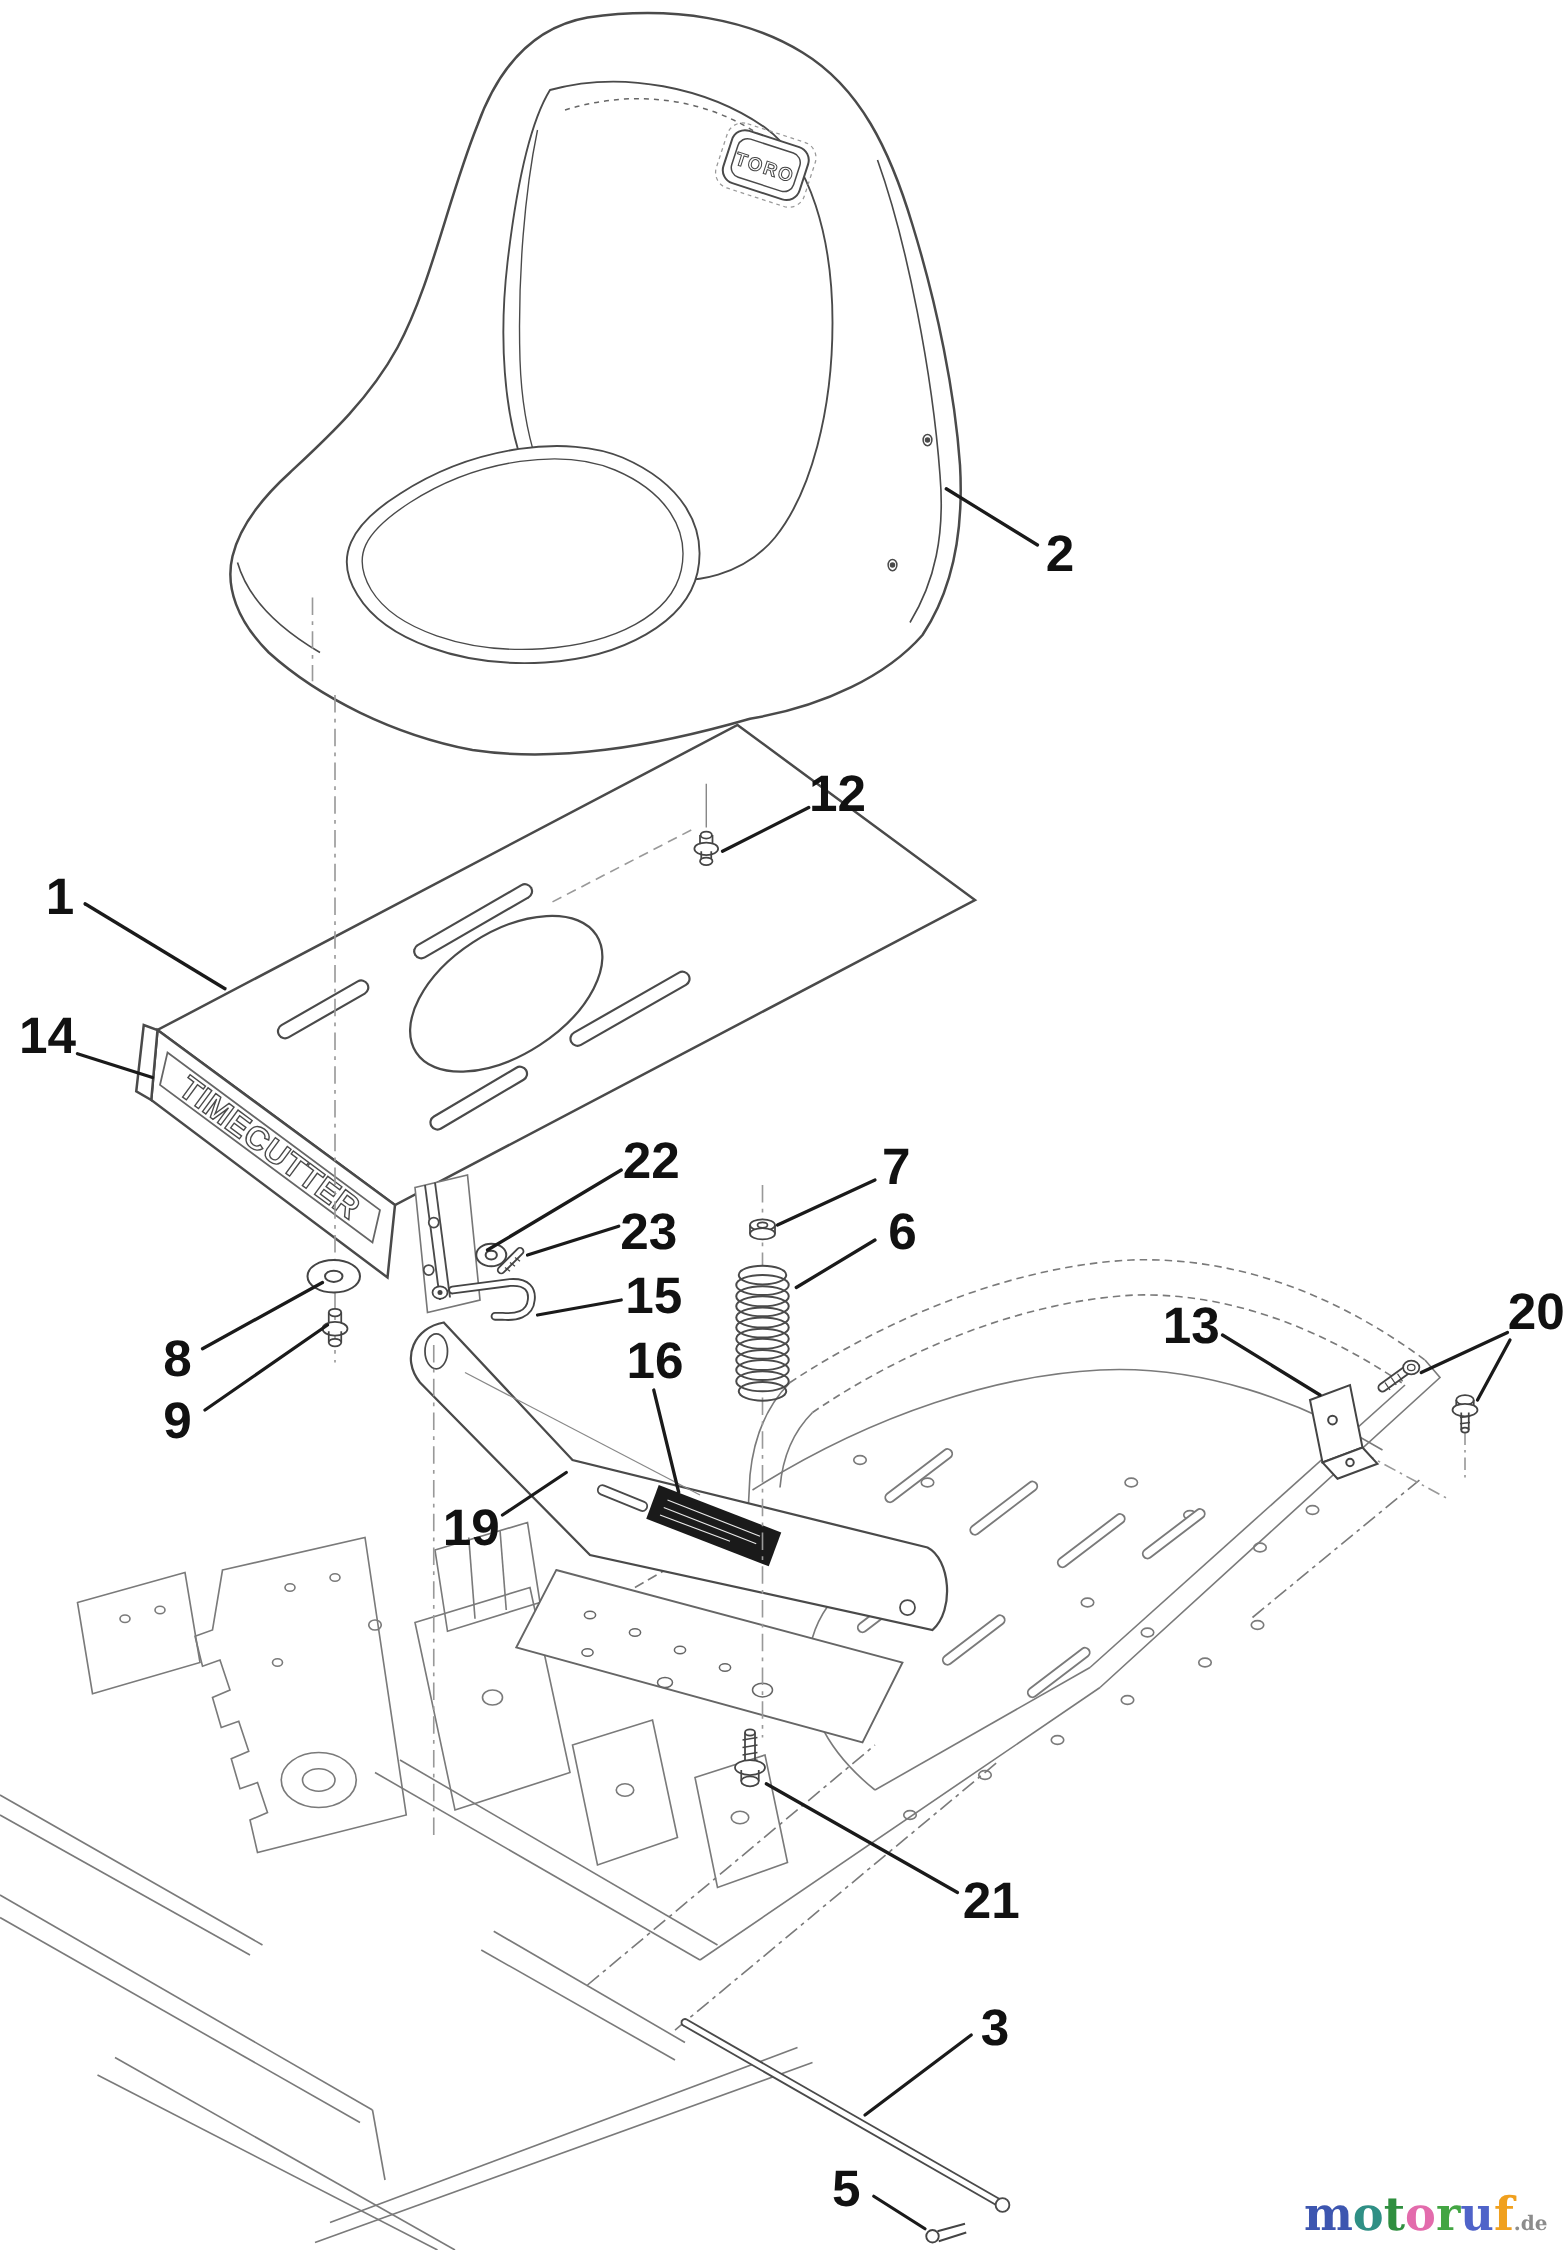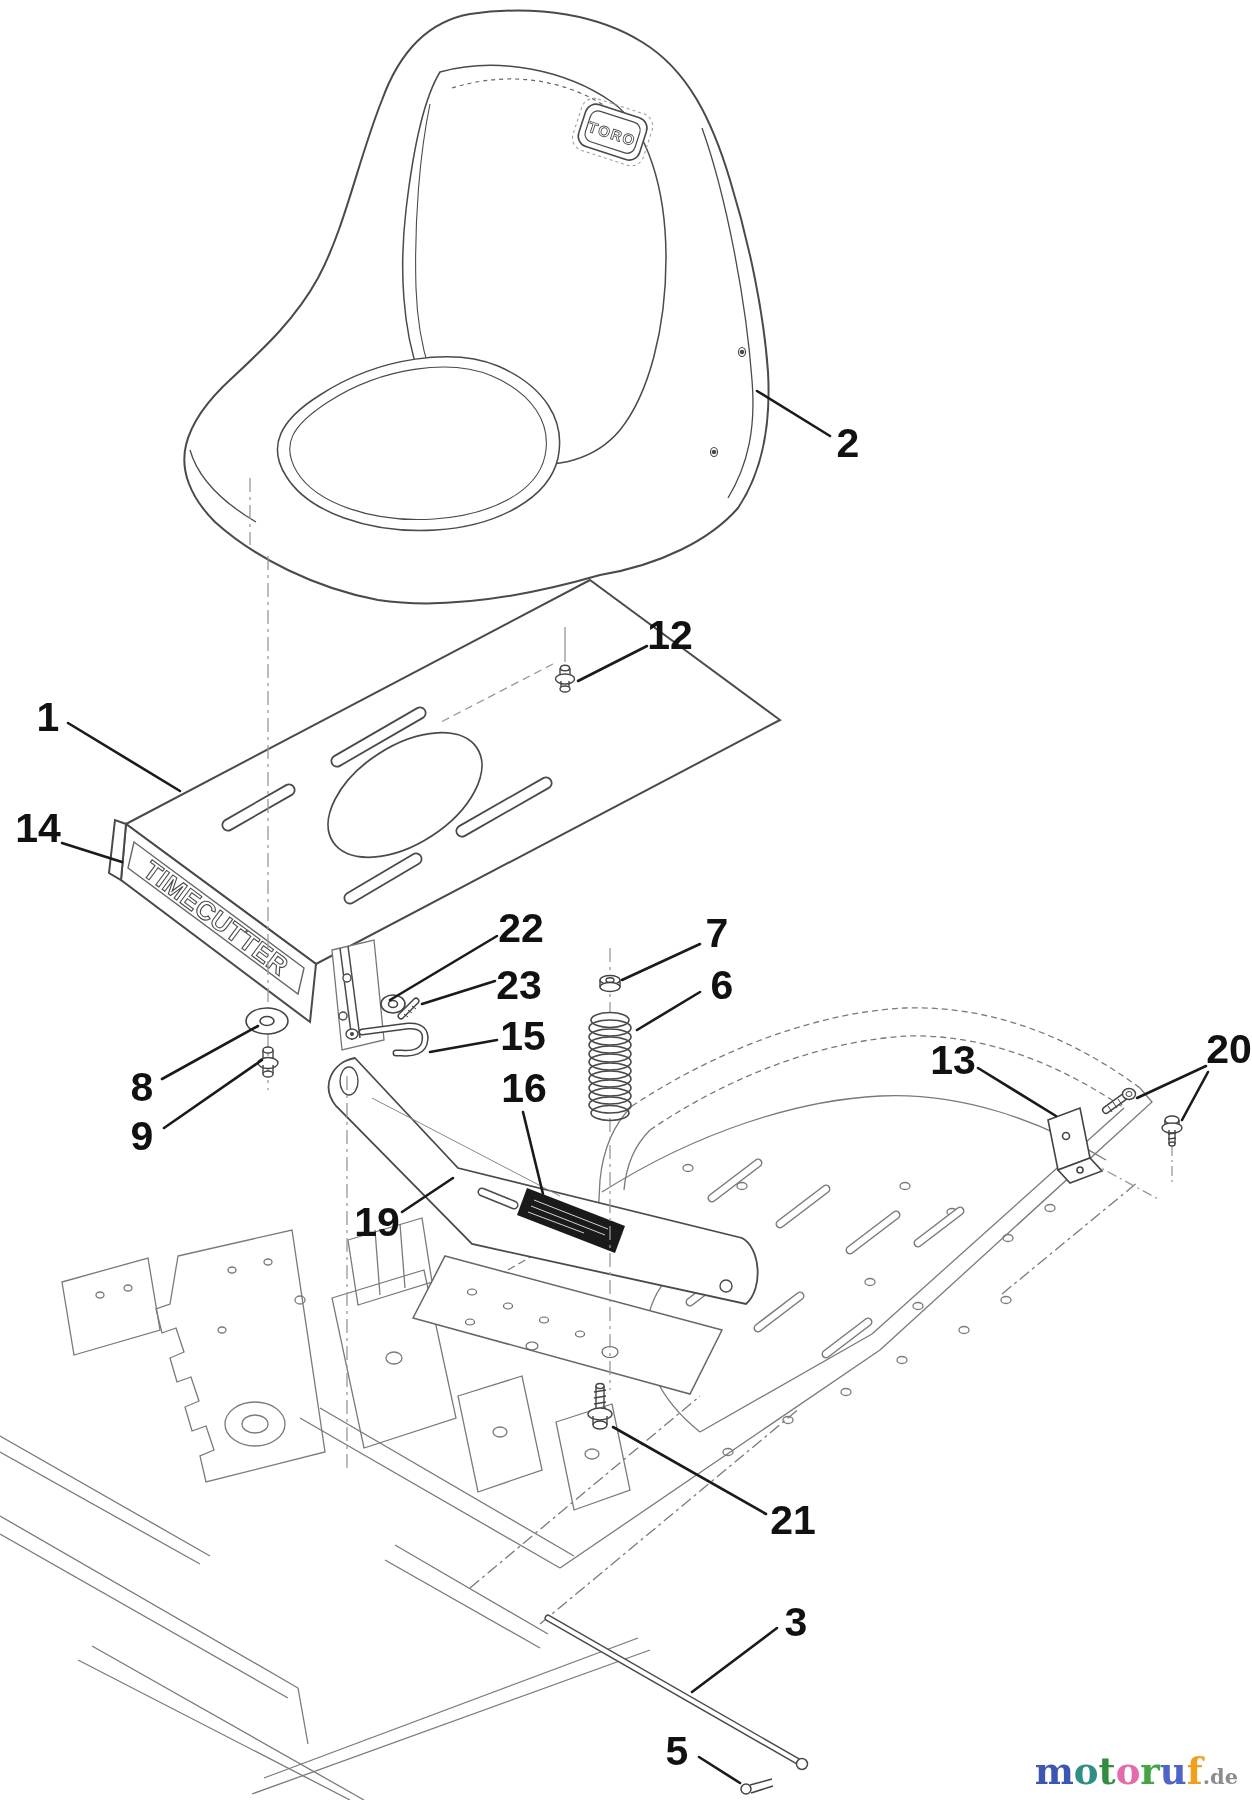--- a/index.html
+++ b/index.html
@@ -11,21 +11,21 @@
   .callout-text {
     font-family:"Liberation Sans", sans-serif;
     font-weight:bold; font-size:41px; fill:#111; text-anchor:middle;
   }
   .callout-line { stroke:#1a1a1a; stroke-width:2.6; stroke-linecap:round; }
   .watermark {
     position:absolute; right:14px; bottom:10px; line-height:1;
     font-family:"DejaVu Serif", serif; font-weight:bold; font-size:37px;
     letter-spacing:0px; user-select:none;
   }
-  .watermark .wm-suffix { font-size:21px; }
+  .watermark .wm-suffix { font-size:16px; }
 </style>
 </head>
 <body>
 
 <div class="canvas">
 <svg width="1252" height="1800" viewBox="0 0 1252 1800">
 
   <g stroke="#7a7a7a" stroke-width="1.3" fill="none">
 
     <path d="M 632,1106 C 720,1048 820,1012 905,1008 C 995,1005 1075,1040 1140,1088" stroke-dasharray="6 4"></path>

